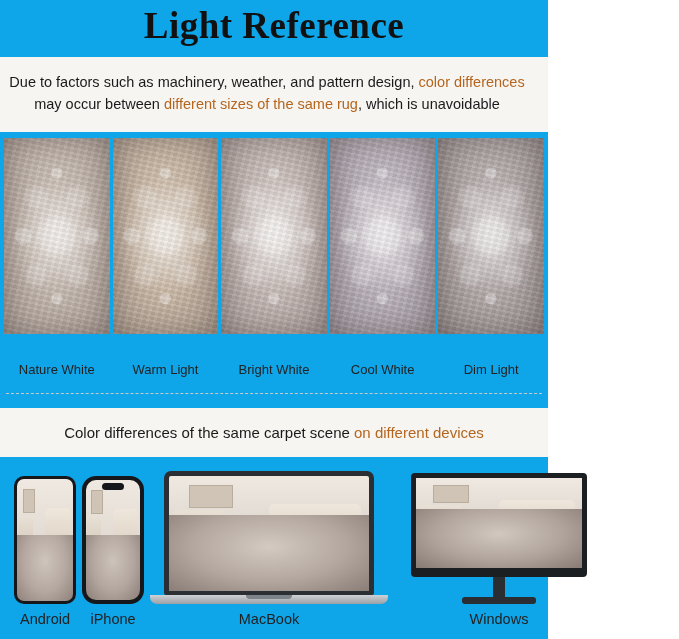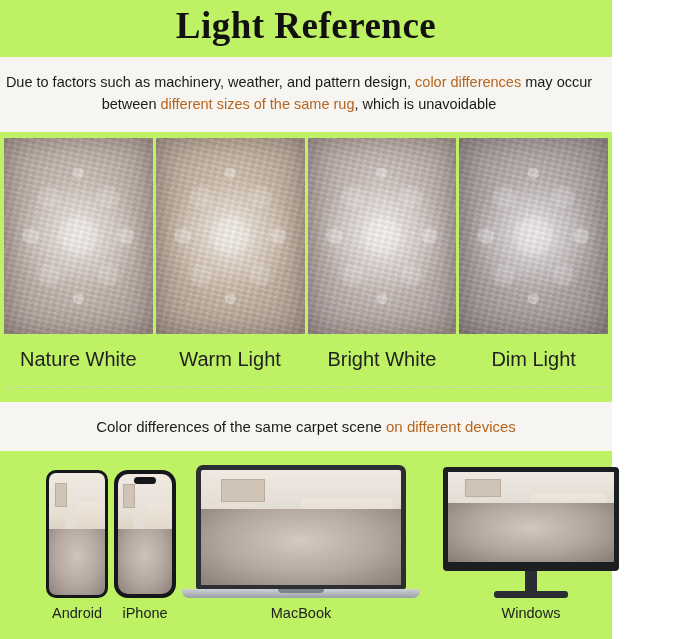--- a/index.html
+++ b/index.html
@@ -7,23 +7,23 @@
     margin: 0;
     padding: 0;
     width: 679px;
     height: 639px;
     background: #ffffff;
     font-family: "Liberation Sans", sans-serif;
     overflow: hidden;
   }
   .page {
     position: relative;
-    width: 612px;
+    width: 548px;
     height: 639px;
-    background: #bef264;
+    background: #0ea5e9;
   }
 
   
   .title {
     text-align: center;
     font-family: "Liberation Serif", serif;
     font-size: 37px;
     font-weight: 700;
     color: #111111;
     letter-spacing: 0.5px;
@@ -55,23 +55,23 @@
     align-items: center;
   }
   .swatch {
     width: 100%;
     height: 196px;
     border-radius: 1px;
     position: relative;
     overflow: hidden;
   }
   .swatch-label {
-    font-size: 20px;
+    font-size: 13px;
     color: #222;
-    padding: 14px 0 6px 0;
+    padding: 28px 0 6px 0;
     text-align: right;
   }
 
   
   .rug-base { position:absolute; inset:0; }
   .rug-medallion {
     position: absolute;
     left: 50%;
     top: 50%;
     transform: translate(-50%,-50%);
@@ -121,21 +121,20 @@
     font-size: 15px;
     color: #1a1a1a;
   }
 
   .device-row {
     display: flex;
     align-items: flex-end;
     justify-content: space-between;
     padding: 14px 14px 0 14px;
     gap: 6px;
-    margin-left: 32px;
   }
   .device-col {
     display: flex;
     flex-direction: column;
     align-items: center;
   }
   .device-label {
     font-size: 14.5px;
     color: #222;
     margin-top: 7px;
@@ -272,20 +271,30 @@
       <div class="swatch" style="background:#b0a5a3">
         <div class="rug-base" style="background:radial-gradient(ellipse at 50% 45%, #e2dad6 0%, #c4b8b4 45%, #9e9290 100%);"></div>
         <div class="rug-orn"></div>
         <div class="rug-medallion"></div>
         <div class="rug-noise"></div>
         <div class="rug-edge"></div>
       </div>
       <div class="swatch-label">Bright White</div>
     </div>
 
+    <div class="swatch-col">
+      <div class="swatch" style="background:#a9a1a6">
+        <div class="rug-base" style="background:radial-gradient(ellipse at 50% 45%, #d6ced5 0%, #bab1ba 45%, #978e97 100%);"></div>
+        <div class="rug-orn"></div>
+        <div class="rug-medallion"></div>
+        <div class="rug-noise"></div>
+        <div class="rug-edge"></div>
+      </div>
+      <div class="swatch-label">Cool White</div>
+    </div>
 
     <div class="swatch-col">
       <div class="swatch" style="background:#a79d9d">
         <div class="rug-base" style="background:radial-gradient(ellipse at 50% 45%, #cec6c6 0%, #b2a8a8 45%, #8e8585 100%);"></div>
         <div class="rug-orn"></div>
         <div class="rug-medallion"></div>
         <div class="rug-noise"></div>
         <div class="rug-edge"></div>
       </div>
       <div class="swatch-label">Dim Light</div>

